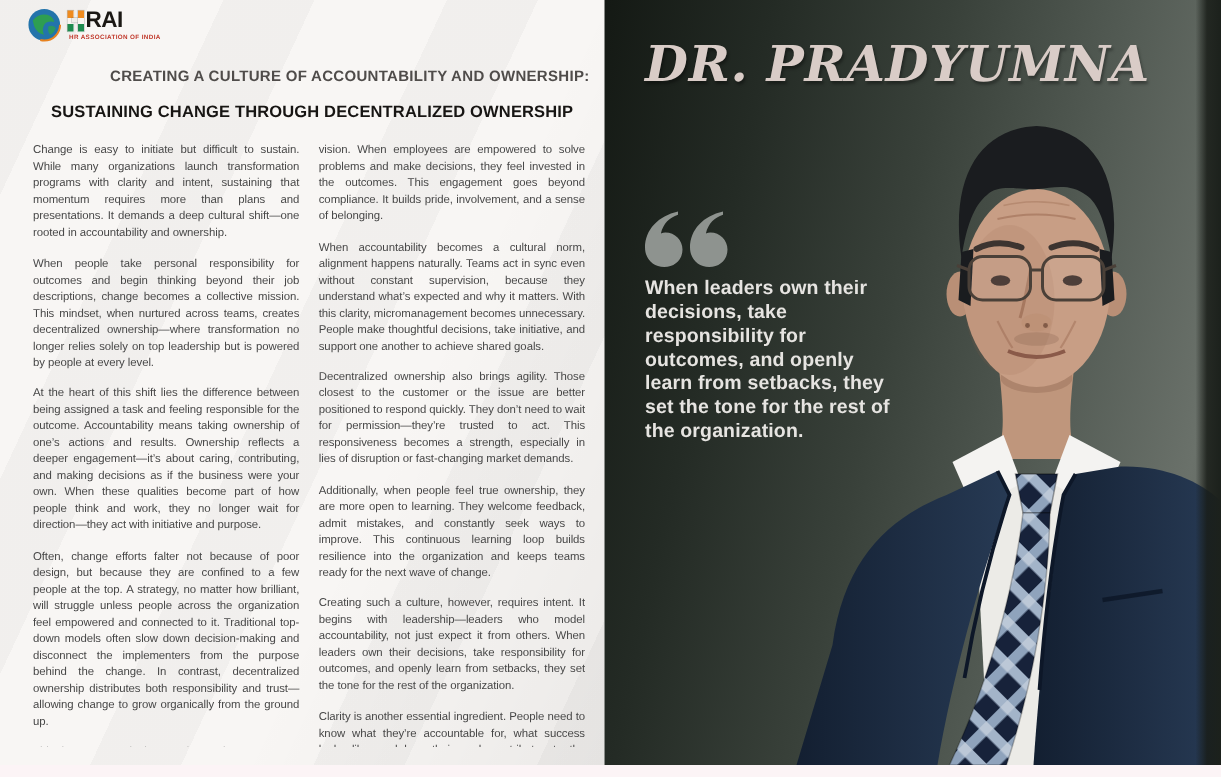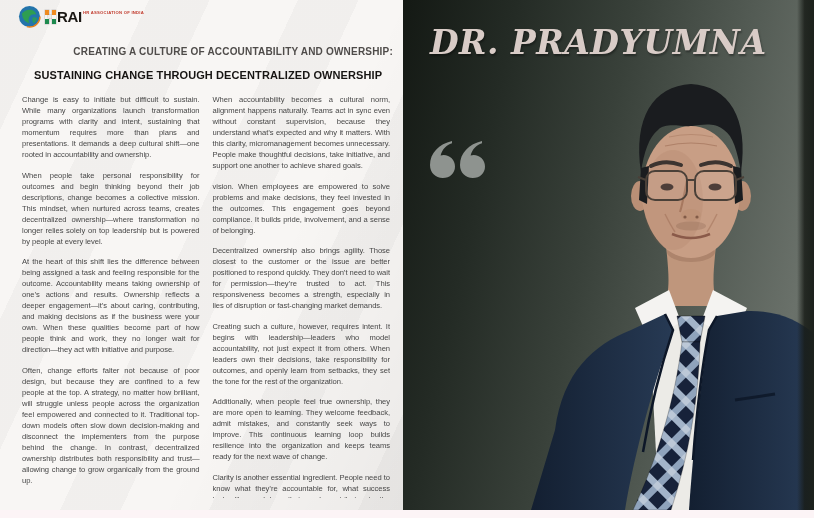--- a/index.html
+++ b/index.html
@@ -6,21 +6,21 @@
   .stage{position:relative;width:814px;height:518px;overflow:hidden;font-family:"Liberation Sans",sans-serif;background:#fff;}
 
   
   .page-left{position:absolute;left:0;top:0;width:403px;height:510px;overflow:hidden;
     background:
       linear-gradient(295deg, rgba(0,0,0,0.05) 0%, rgba(0,0,0,0) 38%),
       repeating-linear-gradient(115deg, rgba(130,130,130,0.06) 0 55px, rgba(255,255,255,0) 55px 135px),
       #f8f6f4;}
   .logo-row{position:absolute;top:5px;left:18px;display:flex;align-items:center;gap:4px;}
   .globe{width:23px;height:23px;display:block;}
-  .logo-txt{display:flex;flex-direction:row;line-height:1;}
+  .logo-txt{display:flex;flex-direction:column;line-height:1;}
   .logo-word{display:flex;align-items:center;height:15px;}
   .logo-h{display:inline-flex;height:14px;margin-right:1px;position:relative;width:11px;}
   .hbar{position:absolute;top:0;width:3.6px;height:14px;
     background:linear-gradient(180deg,#ef8b1f 0 34%,#f7f4f0 34% 66%,#1e8a4e 66% 100%);
     box-shadow:0 0 0 0.4px rgba(70,70,70,.3);}
   .hbar.l{left:0;}.hbar.r{right:0;}
   .hmid{position:absolute;left:3px;right:3px;top:5.2px;height:3.6px;background:#efede9;box-shadow:0 0 0 0.4px rgba(70,70,70,.3);}
   .logo-rai{font-weight:800;font-size:15px;letter-spacing:-0.3px;color:#1b1814;}
   .logo-tag{font-size:4.2px;font-weight:700;color:#c0392b;letter-spacing:0.25px;margin-top:1.5px;padding-left:1px;}
 
@@ -81,43 +81,44 @@
 
     <div class="columns">
       <div class="col">
         <p>Change is easy to initiate but difficult to sustain. While many organizations launch transformation programs with clarity and intent, sustaining that momentum requires more than plans and presentations. It demands a deep cultural shift—one rooted in accountability and ownership.</p>
         <p>When people take personal responsibility for outcomes and begin thinking beyond their job descriptions, change becomes a collective mission. This mindset, when nurtured across teams, creates decentralized ownership—where transformation no longer relies solely on top leadership but is powered by people at every level.</p>
         <p>At the heart of this shift lies the difference between being assigned a task and feeling responsible for the outcome. Accountability means taking ownership of one’s actions and results. Ownership reflects a deeper engagement—it’s about caring, contributing, and making decisions as if the business were your own. When these qualities become part of how people think and work, they no longer wait for direction—they act with initiative and purpose.</p>
         <p>Often, change efforts falter not because of poor design, but because they are confined to a few people at the top. A strategy, no matter how brilliant, will struggle unless people across the organization feel empowered and connected to it. Traditional top-down models often slow down decision-making and disconnect the implementers from the purpose behind the change. In contrast, decentralized ownership distributes both responsibility and trust—allowing change to grow organically from the ground up.</p>
         <p>This doesn’t mean letting go of control or structure. It means giving people enough clarity</p>
       </div>
       <div class="col">
+        <p>vision. When employees are empowered to solve problems and make decisions, they feel invested in the outcomes. This engagement goes beyond compliance. It builds pride, involvement, and a sense of belonging.</p>
         <p>When accountability becomes a cultural norm, alignment happens naturally. Teams act in sync even without constant supervision, because they understand what’s expected and why it matters. With this clarity, micromanagement becomes unnecessary. People make thoughtful decisions, take initiative, and support one another to achieve shared goals.</p>
-        <p>vision. When employees are empowered to solve problems and make decisions, they feel invested in the outcomes. This engagement goes beyond compliance. It builds pride, involvement, and a sense of belonging.</p>
         <p>Decentralized ownership also brings agility. Those closest to the customer or the issue are better positioned to respond quickly. They don’t need to wait for permission—they’re trusted to act. This responsiveness becomes a strength, especially in lies of disruption or fast-changing market demands.</p>
+        <p>Additionally, when people feel true ownership, they are more open to learning. They welcome feedback, admit mistakes, and constantly seek ways to improve. This continuous learning loop builds resilience into the organization and keeps teams ready for the next wave of change.</p>
         <p>Creating such a culture, however, requires intent. It begins with leadership—leaders who model accountability, not just expect it from others. When leaders own their decisions, take responsibility for outcomes, and openly learn from setbacks, they set the tone for the rest of the organization.</p>
-        <p>Additionally, when people feel true ownership, they are more open to learning. They welcome feedback, admit mistakes, and constantly seek ways to improve. This continuous learning loop builds resilience into the organization and keeps teams ready for the next wave of change.</p>
         <p>Clarity is another essential ingredient. People need to know what they’re accountable for, what success looks like, and how their work contributes to the bigger picture. When roles and expectations</p>
       </div>
     </div>
   </div>
 
   <div class="page-right">
 
     <div class="author">
       <div>DR. PRADYUMNA</div>
     </div>
 
     <div class="quote-block">
       <svg class="qmark" width="56" height="38" viewBox="0 0 56 38">
         <g fill="#8e938f">
           <path d="M22,1 C9,4 0,13 0,25 C0,32.5 5.4,38 12.8,38 C20,38 25,33 25,26.4 C25,20 20,15 13.6,15 C12.6,15 11.6,15.2 10.6,15.6 C12.2,9 16.4,5 22,3.2 Z"></path>
           <path d="M52,1 C39,4 30,13 30,25 C30,32.5 35.4,38 42.8,38 C50,38 55,33 55,26.4 C55,20 50,15 43.6,15 C42.6,15 41.6,15.2 40.6,15.6 C42.2,9 46.4,5 52,3.2 Z"></path>
         </g>
       </svg>
+      <p class="qtext">When leaders own their decisions, take responsibility for outcomes, and openly learn from setbacks, they set the tone for the rest of the organization.</p>
     </div>
 
     <svg class="portrait" viewBox="0 0 411 510">
       <defs>
         <linearGradient id="suitgrad" x1="0" y1="0" x2="1" y2="0">
           <stop offset="0" stop-color="#131f31"></stop>
           <stop offset="1" stop-color="#273a54"></stop>
         </linearGradient>
         <pattern id="tiepat" width="20" height="20" patternUnits="userSpaceOnUse" patternTransform="rotate(45)">
           <rect width="20" height="20" fill="#17223a"></rect>

